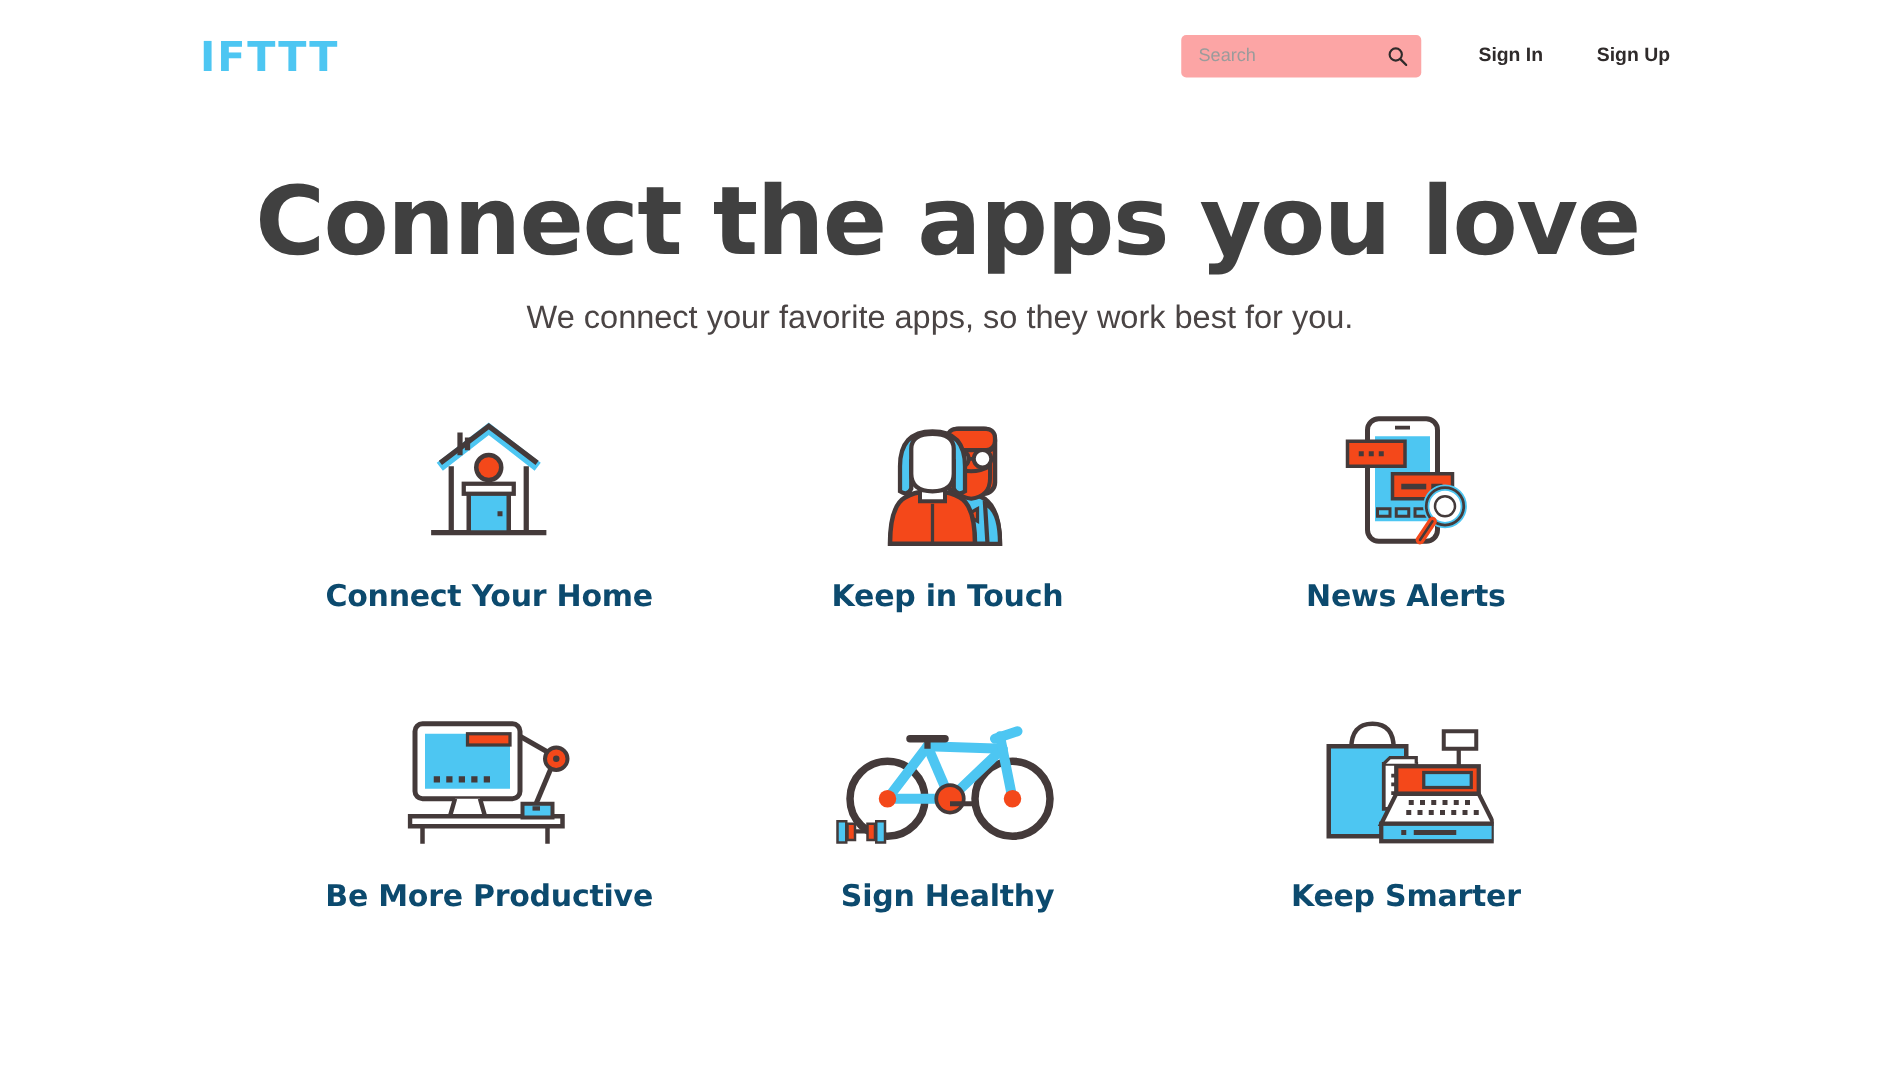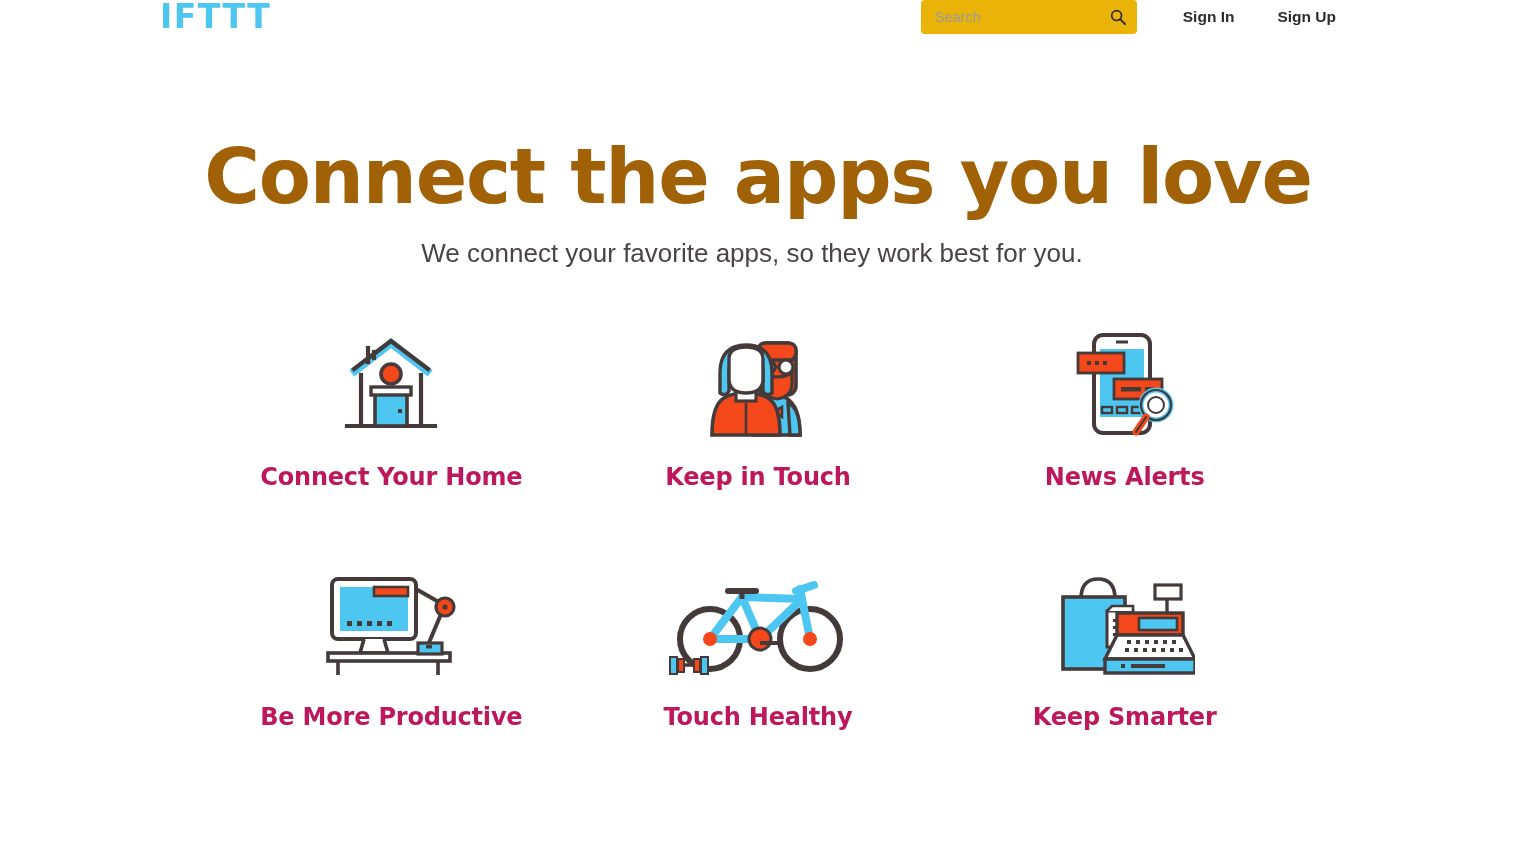--- a/index.html
+++ b/index.html
@@ -14,44 +14,44 @@
     font-family: "Liberation Sans", sans-serif;
     overflow: hidden;
     color: #3f3535;
   }
 
   
   .header {
     height: 62px;
     width: 100%;
     display: flex;
-    align-items: flex-start;
+    align-items: flex-end;
     padding: 0 180px 0 160px;
     position: relative;
   }
   .logo {
     font-size: 33px;
     font-weight: bold;
     letter-spacing: 1.5px;
     color: #4DC6F2;
     font-family: "DejaVu Sans", sans-serif;
     line-height: 1;
     user-select: none;
   }
   .header-right {
     margin-left: auto;
     display: flex;
     align-items: center;
     gap: 0px;
   }
   .search-wrap {
     position: relative;
-    width: 216px;
+    width: 192px;
     height: 34px;
-    background: #eab308;
+    background: #fca5a5;
     border-radius: 4px;
     display: flex;
     align-items: center;
     padding: 0 34px 0 12px;
   }
   .search-input {
     border: none;
     outline: none;
     background: transparent;
     width: 100%;
@@ -83,21 +83,21 @@
   
   .hero {
     text-align: center;
     margin-top: 76px;
   }
   .hero h1 {
     margin: 0;
     font-size: 76px;
     line-height: 1.02;
     font-weight: bold;
-    color: #a16207;
+    color: #404040;
     letter-spacing: -1.2px;
     font-family: "DejaVu Sans", sans-serif;
   }
   .hero p {
     margin: 22px 12px 0 0;
     font-size: 26px;
     color: #4a4444;
     font-weight: normal;
     font-family: "Liberation Sans", sans-serif;
   }
@@ -119,21 +119,21 @@
   .cell-icon {
     height: 112px;
     display: flex;
     align-items: flex-end;
     justify-content: center;
   }
   .cell-label {
     margin-top: 26px;
     font-size: 24px;
     font-weight: bold;
-    color: #be185d;
+    color: #0c4a6e;
     font-family: "DejaVu Sans", sans-serif;
     letter-spacing: -0.2px;
     white-space: nowrap;
   }
 </style>
 </head>
 <body>
 
 <div class="header">
 
@@ -309,21 +309,21 @@
 
         <g>
           <line x1="8" y1="92" x2="44" y2="92" stroke="#443a3a" stroke-width="3.4"></line>
           <rect x="6" y="84" width="7" height="17" fill="#4DC6F2" stroke="#443a3a" stroke-width="2"></rect>
           <rect x="14" y="86" width="6" height="13" fill="#F4481A" stroke="#443a3a" stroke-width="2"></rect>
           <rect x="30" y="86" width="6" height="13" fill="#F4481A" stroke="#443a3a" stroke-width="2"></rect>
           <rect x="37" y="84" width="7" height="17" fill="#4DC6F2" stroke="#443a3a" stroke-width="2"></rect>
         </g>
       </svg>
     </div>
-    <div class="cell-label">Touch Healthy</div>
+    <div class="cell-label">Sign Healthy</div>
   </a>
 
   <a class="cell" href="#">
     <div class="cell-icon">
       <svg width="140" height="110" viewBox="0 0 140 110">
 
         <path d="M26 32 q0 -20 17 -20 q17 0 17 20" fill="none" stroke="#443a3a" stroke-width="3.6"></path>
 
         <rect x="8" y="30" width="62" height="72" fill="#4DC6F2" stroke="#443a3a" stroke-width="3.6"></rect>
 

